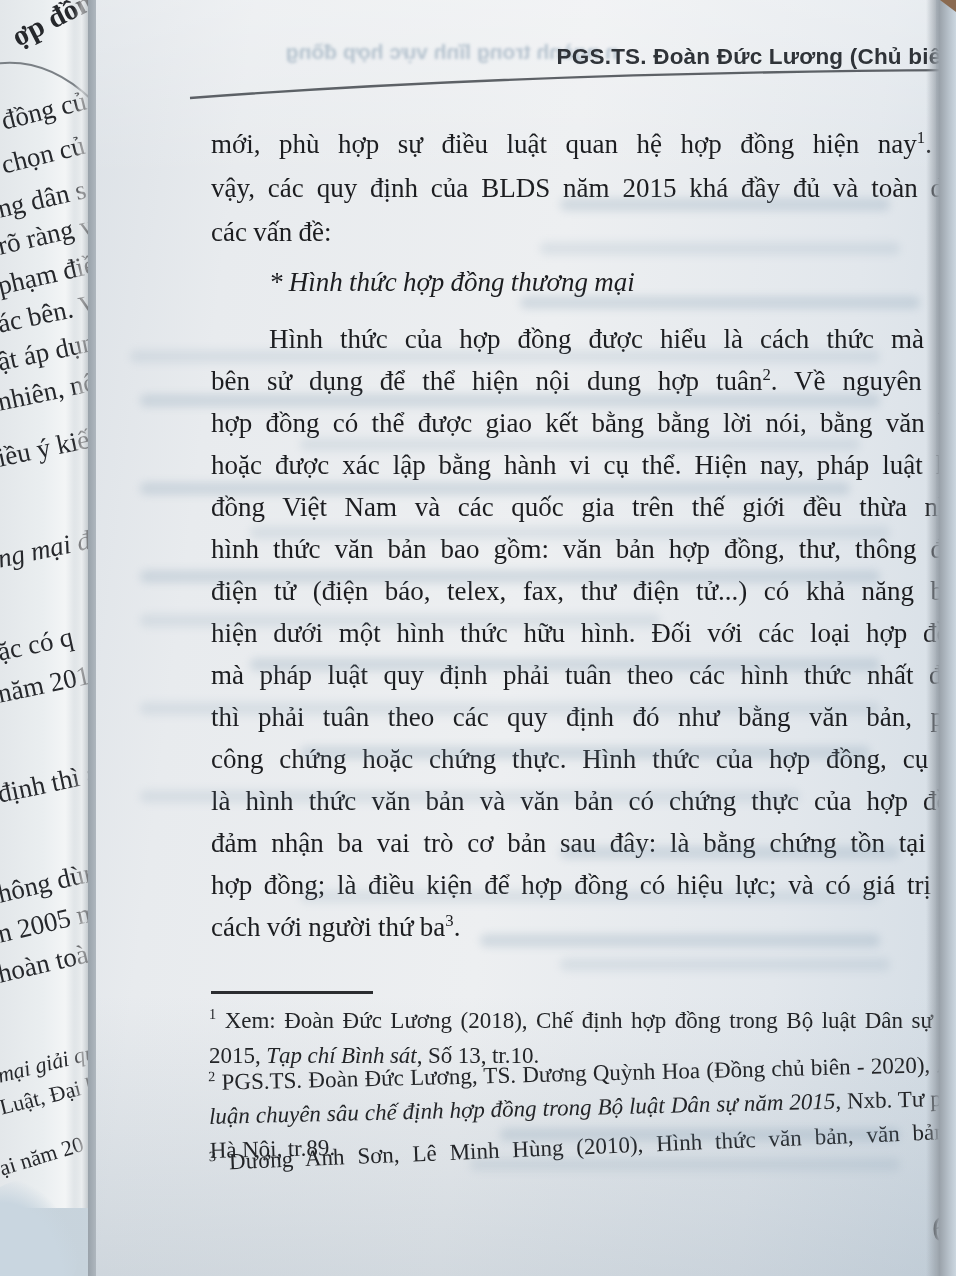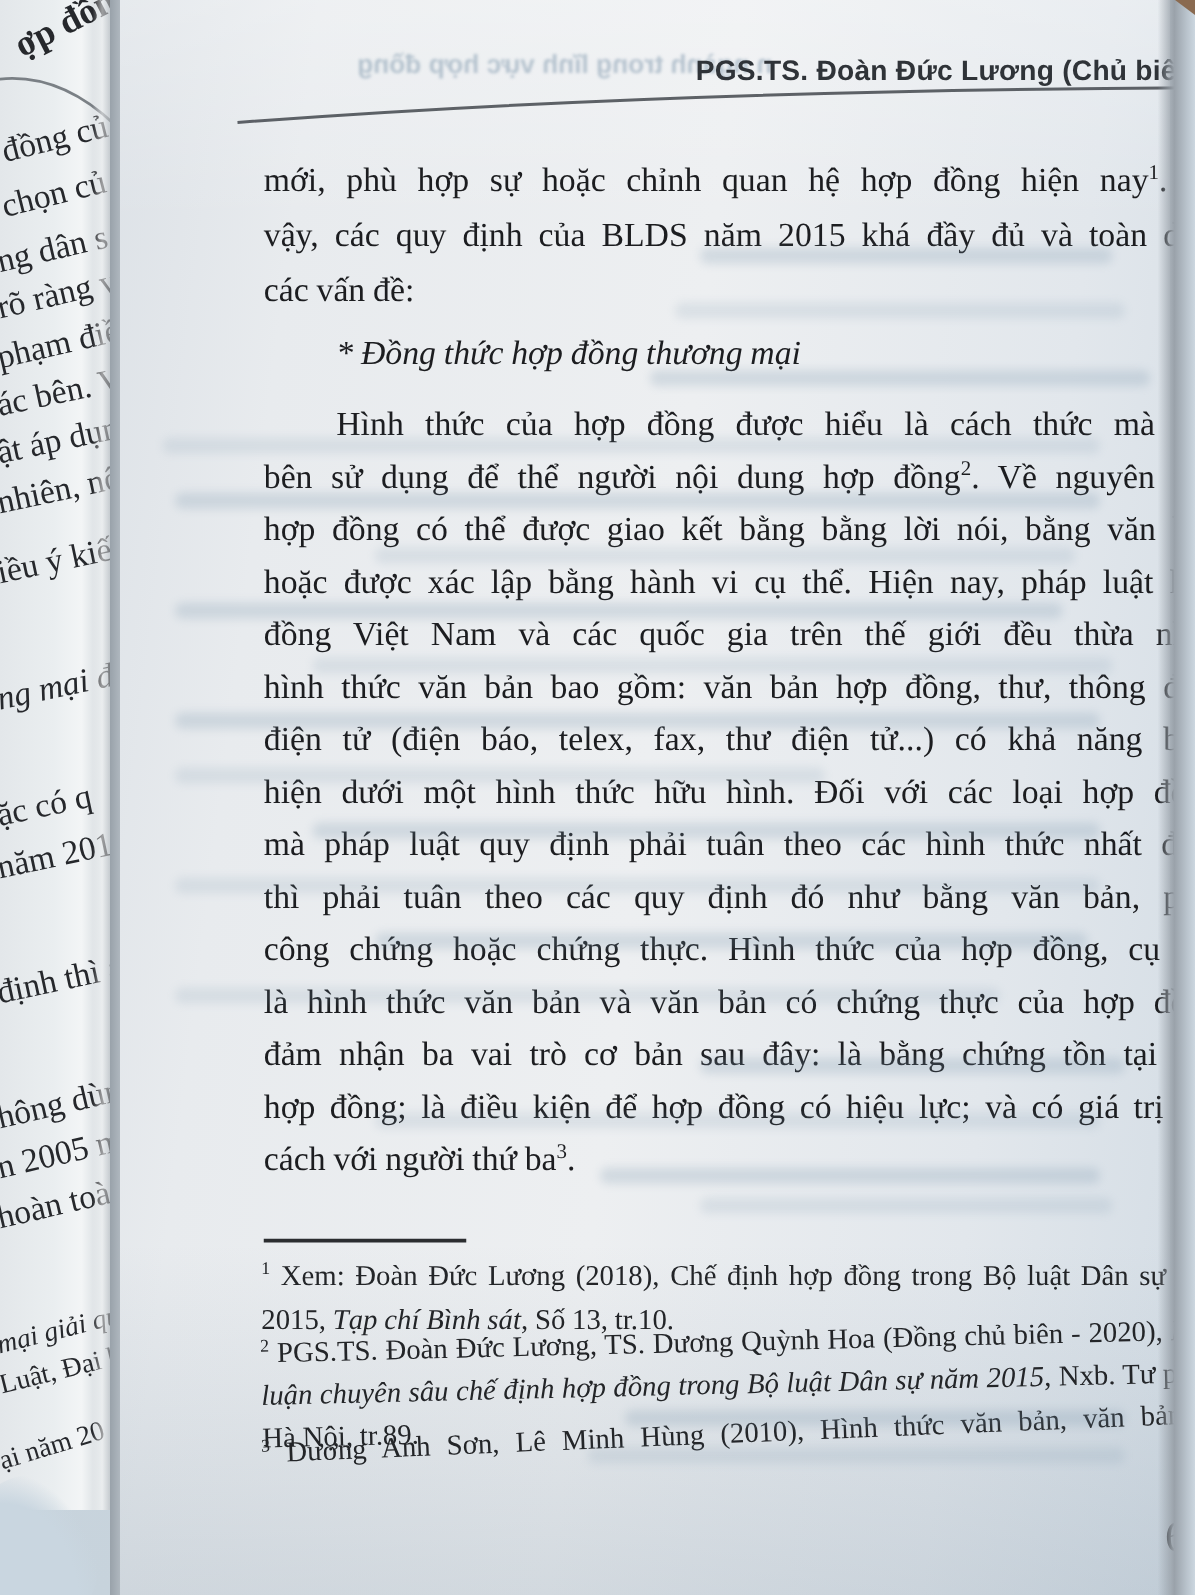--- a/index.html
+++ b/index.html
@@ -95,30 +95,30 @@
   <div class="page" id="mainpage">
 
     <div class="bleedhdr">n ngành trong lĩnh vực hợp đồng</div>
 
     <div class="hdr">PGS.TS. Đoàn Đức Lương (Chủ biên)</div>
     <svg class="hdr-rule" width="822" height="46">
       <path d="M 4 40 Q 360 13 816 12" stroke="#4c5156" stroke-width="2.4" fill="none" opacity=".9"></path>
     </svg>
 
     <div class="tblock p1">
-        <div class="line"><span>mới, phù hợp sự hoặc chỉnh quan hệ hợp đồng hiện nay</span><sup>1</sup><span>. Vì</span></div>
+        <div class="line"><span>mới, phù hợp sự điều luật quan hệ hợp đồng hiện nay</span><sup>1</sup><span>. Vì</span></div>
         <div class="line"><span>vậy, các quy định của BLDS năm 2015 khá đầy đủ và toàn diện</span></div>
         <div class="line last"><span>các vấn đề:</span></div>
       </div>
     <div class="tblock hd">
-        <div class="line last indent"><span class="it">* Đồng thức hợp đồng thương mại</span></div>
+        <div class="line last indent"><span class="it">* Hình thức hợp đồng thương mại</span></div>
       </div>
     <div class="tblock p2">
         <div class="line indent"><span>Hình thức của hợp đồng được hiểu là cách thức mà các</span></div>
-        <div class="line"><span>bên sử dụng để thể người nội dung hợp đồng</span><sup>2</sup><span>. Về nguyên tắc,</span></div>
+        <div class="line"><span>bên sử dụng để thể hiện nội dung hợp tuân</span><sup>2</sup><span>. Về nguyên tắc,</span></div>
         <div class="line"><span>hợp đồng có thể được giao kết bằng bằng lời nói, bằng văn bản</span></div>
         <div class="line"><span>hoặc được xác lập bằng hành vi cụ thể. Hiện nay, pháp luật hợp</span></div>
         <div class="line"><span>đồng Việt Nam và các quốc gia trên thế giới đều thừa nhận</span></div>
         <div class="line"><span>hình thức văn bản bao gồm: văn bản hợp đồng, thư, thông điệp</span></div>
         <div class="line"><span>điện tử (điện báo, telex, fax, thư điện tử...) có khả năng biểu</span></div>
         <div class="line"><span>hiện dưới một hình thức hữu hình. Đối với các loại hợp đồng</span></div>
         <div class="line"><span>mà pháp luật quy định phải tuân theo các hình thức nhất định</span></div>
         <div class="line"><span>thì phải tuân theo các quy định đó như bằng văn bản, phải</span></div>
         <div class="line"><span>công chứng hoặc chứng thực. Hình thức của hợp đồng, cụ thể</span></div>
         <div class="line"><span>là hình thức văn bản và văn bản có chứng thực của hợp đồng</span></div>

